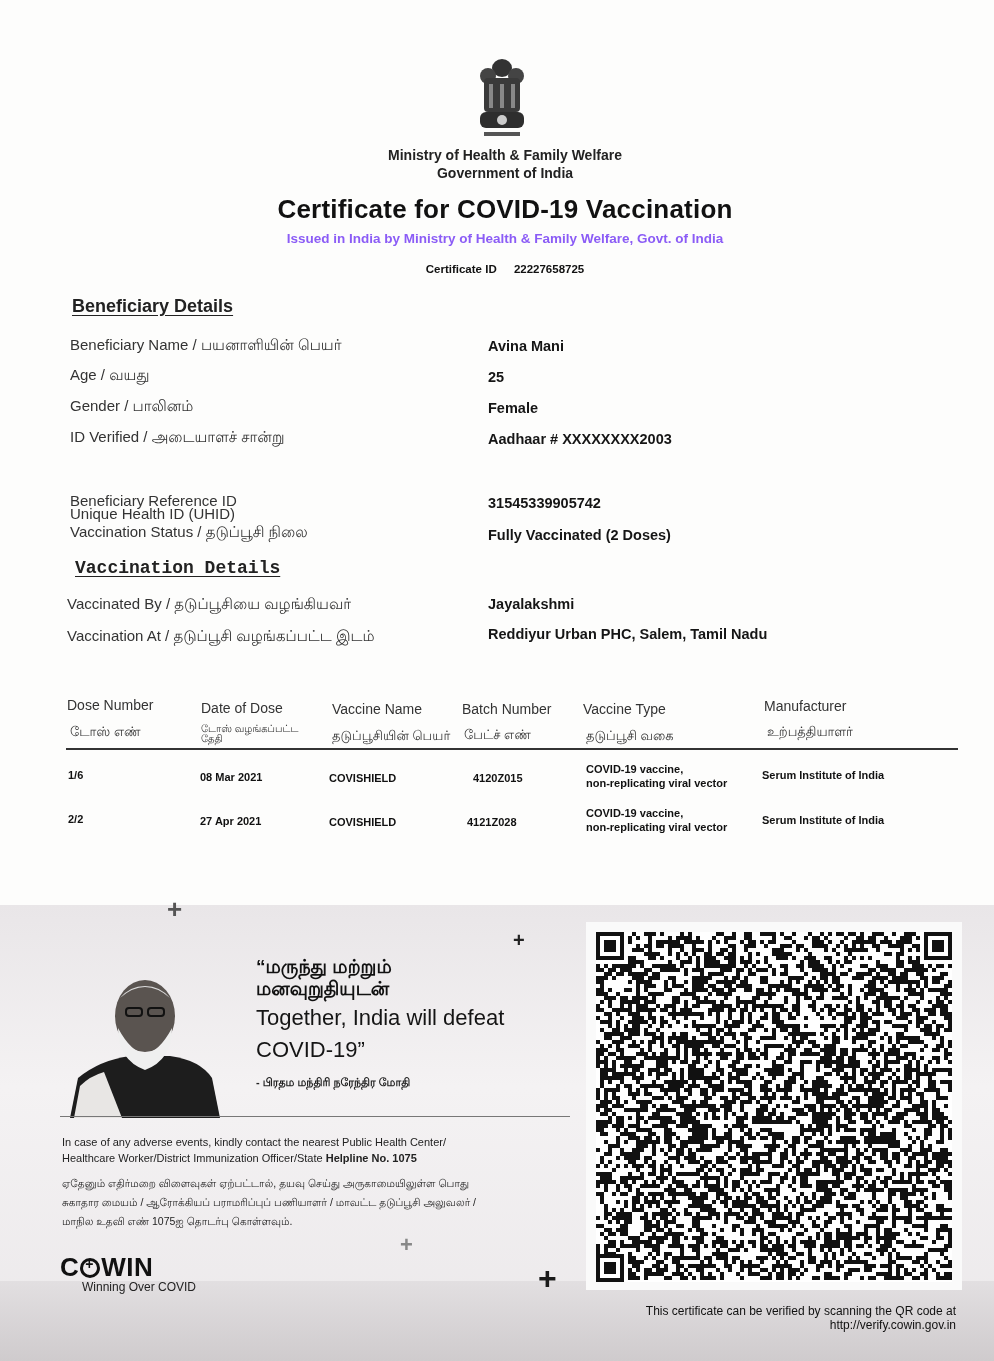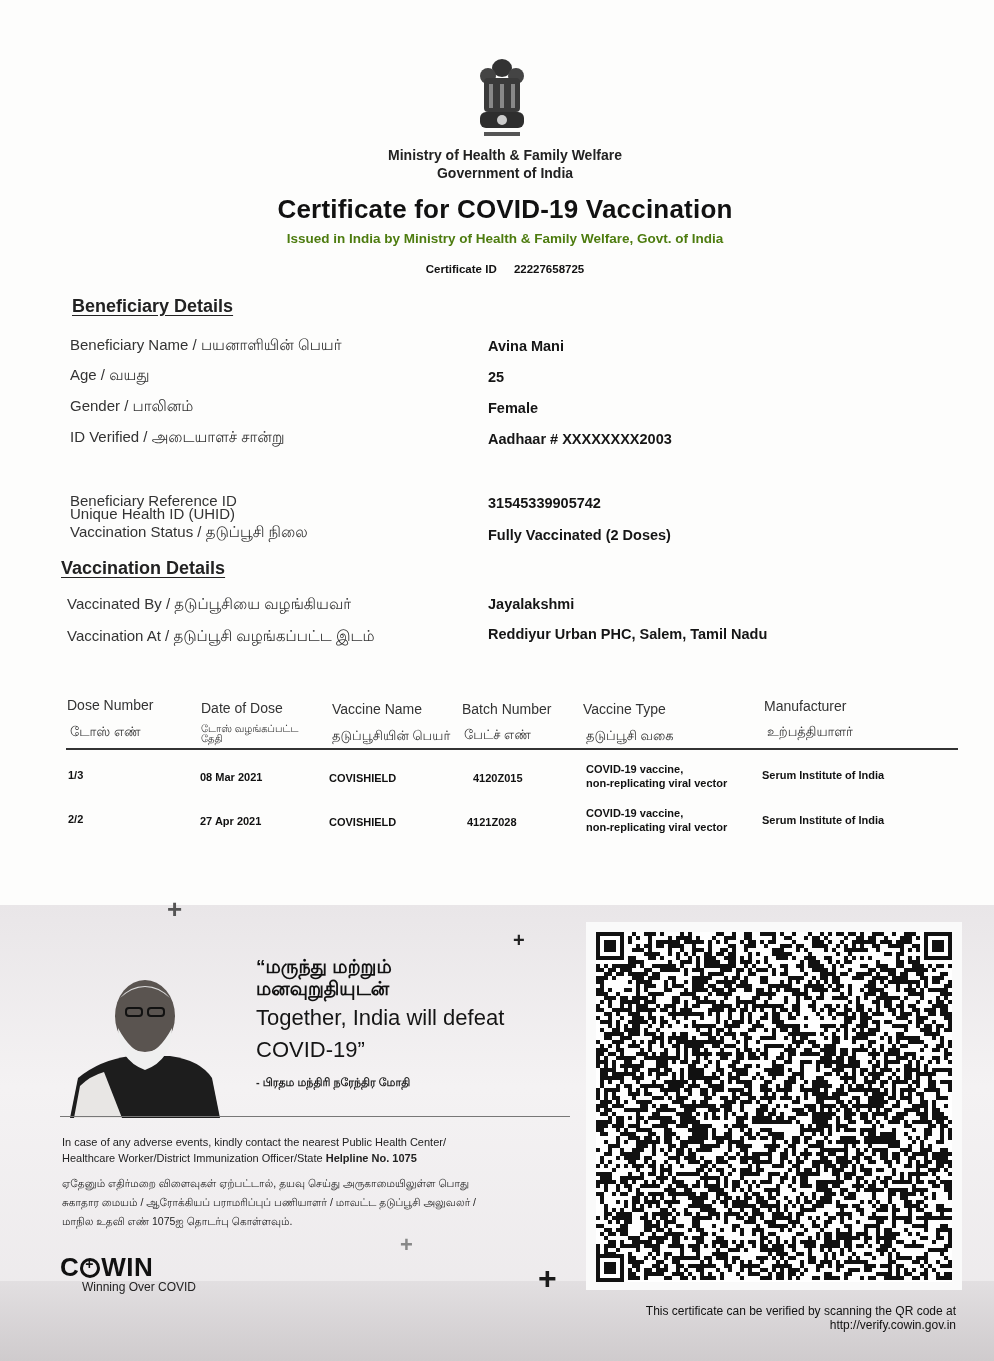--- a/index.html
+++ b/index.html
@@ -12,21 +12,21 @@
     }
     .page { position: absolute; left: 0; top: 0; width: 994px; height: 1361px; }
 
     
     .emblem { position: absolute; left: 474px; top: 54px; width: 56px; height: 86px; }
     .ministry { position: absolute; left: 300px; top: 146px; width: 410px; text-align: center;
       font-weight: bold; font-size: 14px; line-height: 18px; color: #222; }
     .title { position: absolute; left: 200px; top: 194px; width: 610px; text-align: center;
       font-weight: bold; font-size: 26px; color: #111; letter-spacing: 0.2px; }
     .subtitle { position: absolute; left: 200px; top: 231px; width: 610px; text-align: center;
-      font-weight: bold; font-size: 13.5px; color: #4d7c0f; }
+      font-weight: bold; font-size: 13.5px; color: #8b5cf6; }
     .cert-id { position: absolute; left: 350px; top: 263px; width: 310px; text-align: center;
       font-weight: bold; font-size: 11.5px; color: #111; }
     .cert-id .val { margin-left: 14px; }
 
     
     .section-title { position: absolute; font-size: 18px; font-weight: bold; color: #222;
       text-decoration: underline; text-underline-offset: 3px; }
     .row-label { position: absolute; left: 70px; font-size: 15px; color: #333; white-space: nowrap; }
     .row-value { position: absolute; left: 488px; font-size: 14.5px; font-weight: bold; color: #151515; white-space: nowrap; }
 
@@ -116,21 +116,21 @@
 
   <div class="row-label" style="top:461px;margin-top:44px;">Unique Health ID (UHID)</div>
   <div class="row-value" style="top:463px;"></div>
 
   <div class="row-label" style="top:492px;">Beneficiary Reference ID</div>
   <div class="row-value" style="top:495px;">31545339905742</div>
 
   <div class="row-label" style="top:523px;">Vaccination Status / தடுப்பூசி நிலை</div>
   <div class="row-value" style="top:527px;">Fully Vaccinated (2 Doses)</div>
 
-  <div class="section-title" style="left:61px; top:558px;">Vaccination Details</div>
+  <div class="section-title" style="left:75px; top:558px;font-family:Liberation Mono, monospace;">Vaccination Details</div>
 
   <div class="row-label" style="left:67px; top:595px;">Vaccinated By / தடுப்பூசியை வழங்கியவர்</div>
   <div class="row-value" style="top:596px;">Jayalakshmi</div>
 
   <div class="row-label" style="left:67px; top:627px;">Vaccination At / தடுப்பூசி வழங்கப்பட்ட இடம்</div>
   <div class="row-value" style="top:626px;">Reddiyur Urban PHC, Salem, Tamil Nadu</div>
 
   <div>
     <div class="th-en" style="left:67px; top:697px;">Dose Number</div>
     <div class="th-ta" style="left:70px; top:724px;">டோஸ் எண்</div>
@@ -146,21 +146,21 @@
 
     <div class="th-en" style="left:583px; top:701px;">Vaccine Type</div>
     <div class="th-ta" style="left:586px; top:728px;">தடுப்பூசி வகை</div>
 
     <div class="th-en" style="left:764px; top:698px;">Manufacturer</div>
     <div class="th-ta" style="left:767px; top:724px;">உற்பத்தியாளர்</div>
 
     <div class="table-rule"></div>
 
     <div>
-      <div class="td" style="left:68px; top:769px;">1/3</div>
+      <div class="td" style="left:68px; top:769px;">1/6</div>
       <div class="td" style="left:200px; top:771px;">08 Mar 2021</div>
       <div class="td" style="left:329px; top:772px;">COVISHIELD</div>
       <div class="td" style="left:455px; top:772px;margin-left:18px;">4120Z015</div>
       <div class="td multi" style="left:586px; top:762px;">
         <div>COVID-19 vaccine,</div>
         <div>non-replicating viral vector</div>
       </div>
       <div class="td" style="left:762px; top:769px;">Serum Institute of India</div>
     </div>
 

